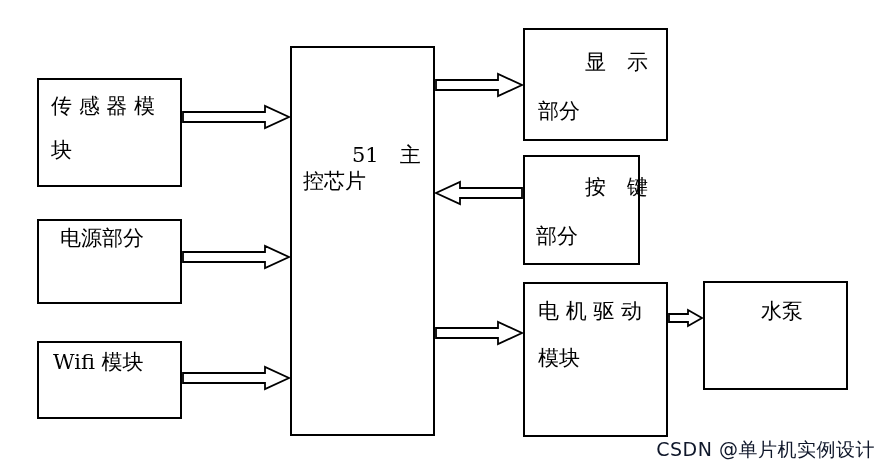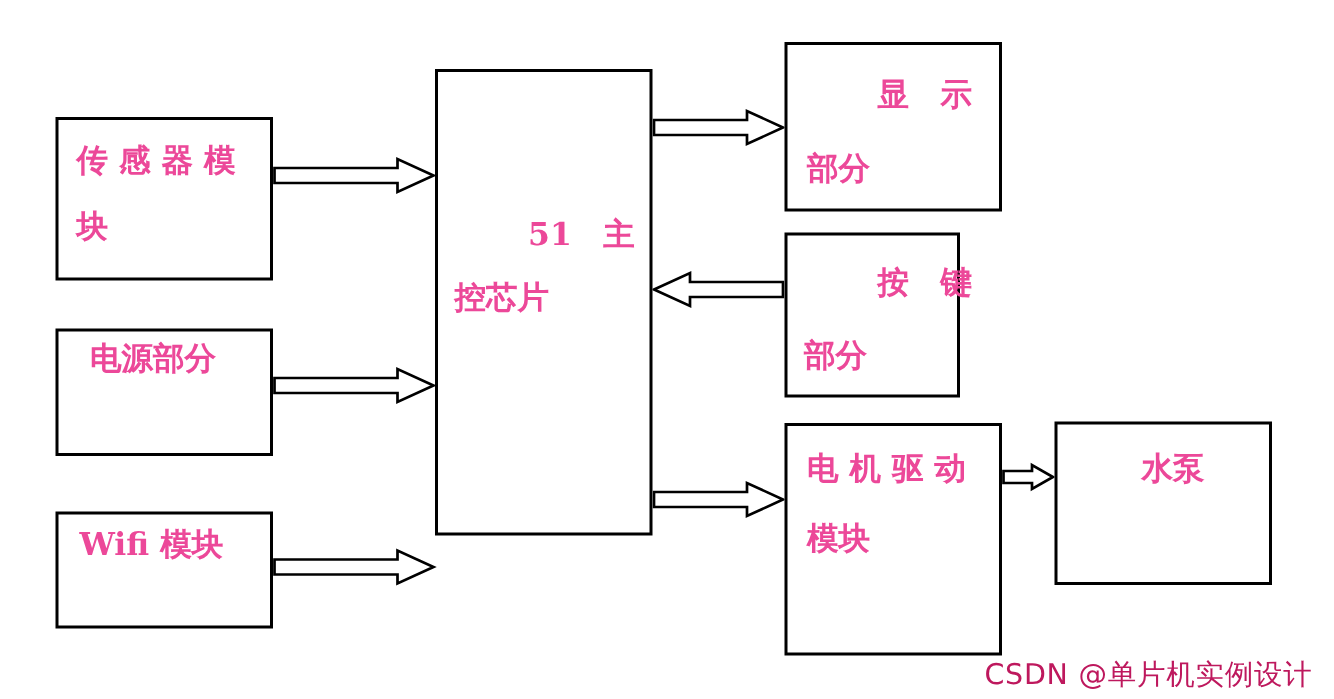--- a/index.html
+++ b/index.html
@@ -26,40 +26,39 @@
   .dbox {
     position: absolute;
     border: 2px solid #000000;
     background: #ffffff;
     box-sizing: border-box;
   }
   .dline {
     position: absolute;
     font-size: 21px;
     line-height: 1.1;
-    color: #ec4899;
+    color: #000000;
     white-space: pre;
-    font-weight: bold;
   }
   
   .box-sensor  { left: 37px;  top: 78px;  width: 145px; height: 109px; }
   .box-power   { left: 37px;  top: 219px; width: 145px; height: 85px;  }
   .box-wifi    { left: 37px;  top: 341px; width: 145px; height: 78px;  }
-  .box-mcu     { left: 290px; top: 46px;  width: 145px; height: 311px; }
+  .box-mcu     { left: 290px; top: 46px;  width: 145px; height: 390px; }
   .box-display { left: 523px; top: 28px;  width: 145px; height: 113px; }
   .box-keys    { left: 523px; top: 155px; width: 117px; height: 110px; }
   .box-motor   { left: 523px; top: 282px; width: 145px; height: 155px; }
   .box-pump    { left: 703px; top: 281px; width: 145px; height: 109px; padding-left: 48px; }
   
   .box-sensor  .l1 { left: 12px; top: 15px; }
   .box-sensor  .l2 { left: 12px; top: 59px; }
   .box-power   .l1 { left: 21px; top: 6px;  }
   .box-wifi    .l1 { left: 14px; top: 8px; text-align: center;  }
   .box-mcu     .l1 { left: 60px; top: 96px; }
-  .box-mcu     .l2 { left: 11px; top: 138px;}
+  .box-mcu     .l2 { left: 11px; top: 122px;}
   .box-display .l1 { left: 60px; top: 21px; }
   .box-display .l2 { left: 13px; top: 70px; }
   .box-keys    .l1 { left: 60px; top: 19px; }
   .box-keys    .l2 { left: 11px; top: 68px; }
   .box-motor   .l1 { left: 13px; top: 16px; }
   .box-motor   .l2 { left: 13px; top: 63px; }
   .box-pump    .l1 { left: 56px; top: 17px; }
   .arrow {
     fill: #ffffff;
     stroke: #000000;
@@ -119,15 +118,15 @@
 
   <div class="dbox box-motor">
     <span class="dline l1">电 机 驱 动</span>
     <span class="dline l2">模块</span>
   </div>
 
   <div class="dbox box-pump">
     <span class="dline l1">水泵</span>
   </div>
 
-  <div class="watermark" style="color: #be185d;">CSDN @单片机实例设计</div>
+  <div class="watermark" style="color: #0f172a;">CSDN @单片机实例设计</div>
 
 </div>
 
 </body></html>

